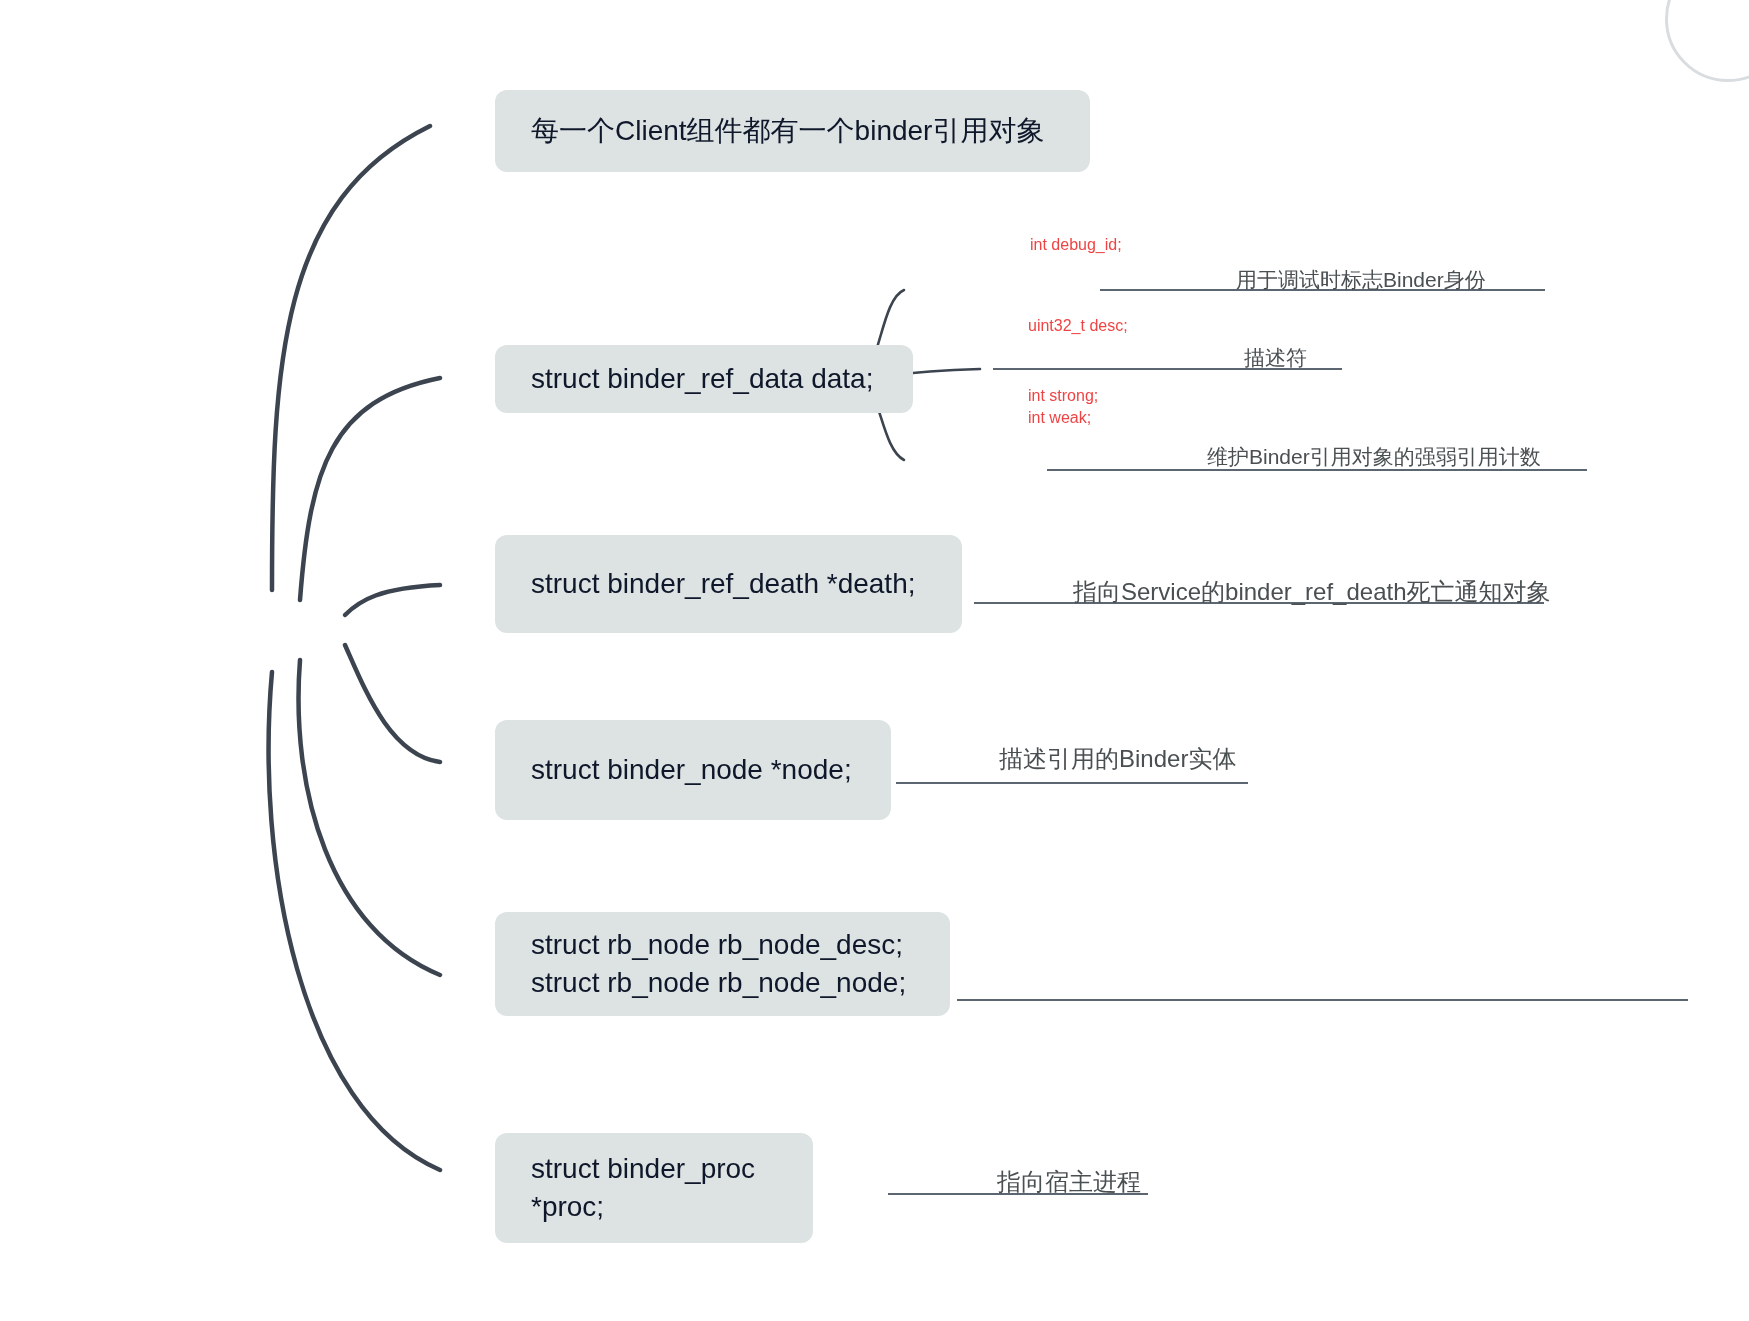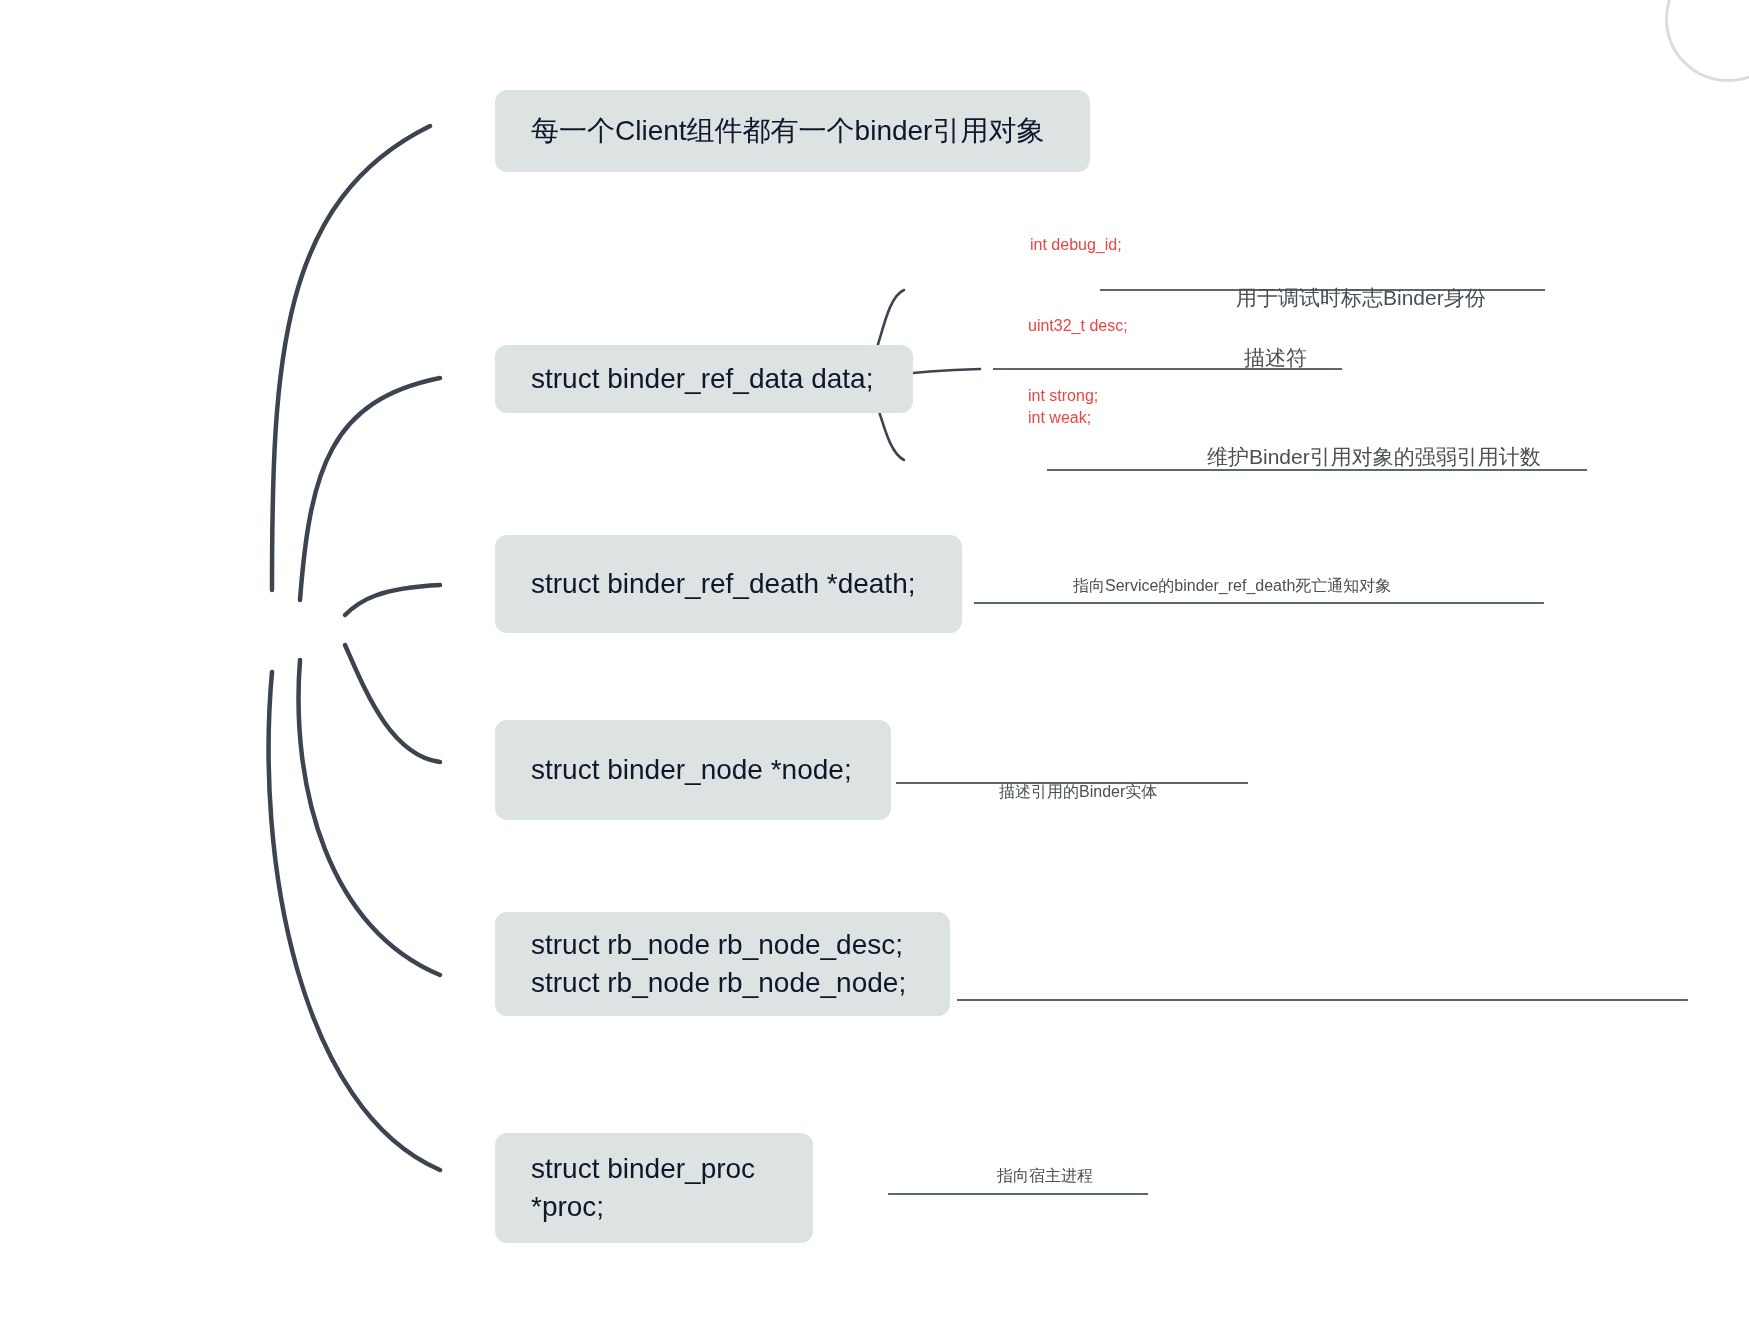--- a/index.html
+++ b/index.html
@@ -63,21 +63,21 @@
   }
   .annot {
     position: absolute;
     color: #4a4f52;
     font-size: 21px;
     line-height: 1.4;
     z-index: 3;
     white-space: pre-line;
   }
   .annot.big {
-    font-size: 16px;
+    font-size: 24px;
   }
   .corner-arc {
     position: absolute;
     right: -42px;
     top: -44px;
     width: 120px;
     height: 120px;
     border: 3px solid #d9dde0;
     border-radius: 50%;
     z-index: 1;
@@ -122,38 +122,38 @@
 
   <div class="node child-node" style="left:495px; top:90px; width:595px; height:82px;">
     <span class="node-text">每一个Client组件都有一个binder引用对象</span>
   </div>
 
   <div class="node child-node" style="left:495px; top:345px; width:418px; height:68px;">
     <span class="node-text">struct binder_ref_data data;</span>
   </div>
 
   <div class="leaf-label" style="left:1030px; top:234px;">int debug_id;</div>
-  <div class="annot" style="left:1236px; top:265px;margin-top:18px;">用于调试时标志Binder身份</div>
+  <div class="annot" style="left:1236px; top:265px;">用于调试时标志Binder身份</div>
 
   <div class="leaf-label" style="left:1028px; top:315px;">uint32_t desc;</div>
   <div class="annot" style="left:1244px; top:343px;">描述符</div>
 
   <div class="leaf-label" style="left:1028px; top:385px;">int strong;
 int weak;</div>
   <div class="annot" style="left:1207px; top:442px;">维护Binder引用对象的强弱引用计数</div>
 
   <div class="node child-node" style="left:495px; top:535px; width:467px; height:98px;">
     <span class="node-text">struct binder_ref_death *death;</span>
   </div>
   <div class="annot big" style="left:1073px; top:575px;">指向Service的binder_ref_death死亡通知对象</div>
 
   <div class="node child-node" style="left:495px; top:720px; width:396px; height:100px;">
     <span class="node-text">struct binder_node *node;</span>
   </div>
-  <div class="annot big" style="left:999px; top:781px;">描述引用的Binder实体</div>
+  <div class="annot big" style="left:999px; top:742px;">描述引用的Binder实体</div>
 
   <div class="node child-node" style="left:495px; top:912px; width:455px; height:104px;">
     <span class="node-text">struct rb_node rb_node_desc;
 struct rb_node rb_node_node;</span>
   </div>
 
   <div class="node child-node" style="left:495px; top:1133px; width:318px; height:110px;">
     <span class="node-text">struct binder_proc *proc;</span>
   </div>
   <div class="annot big" style="left:997px; top:1165px;">指向宿主进程</div>

